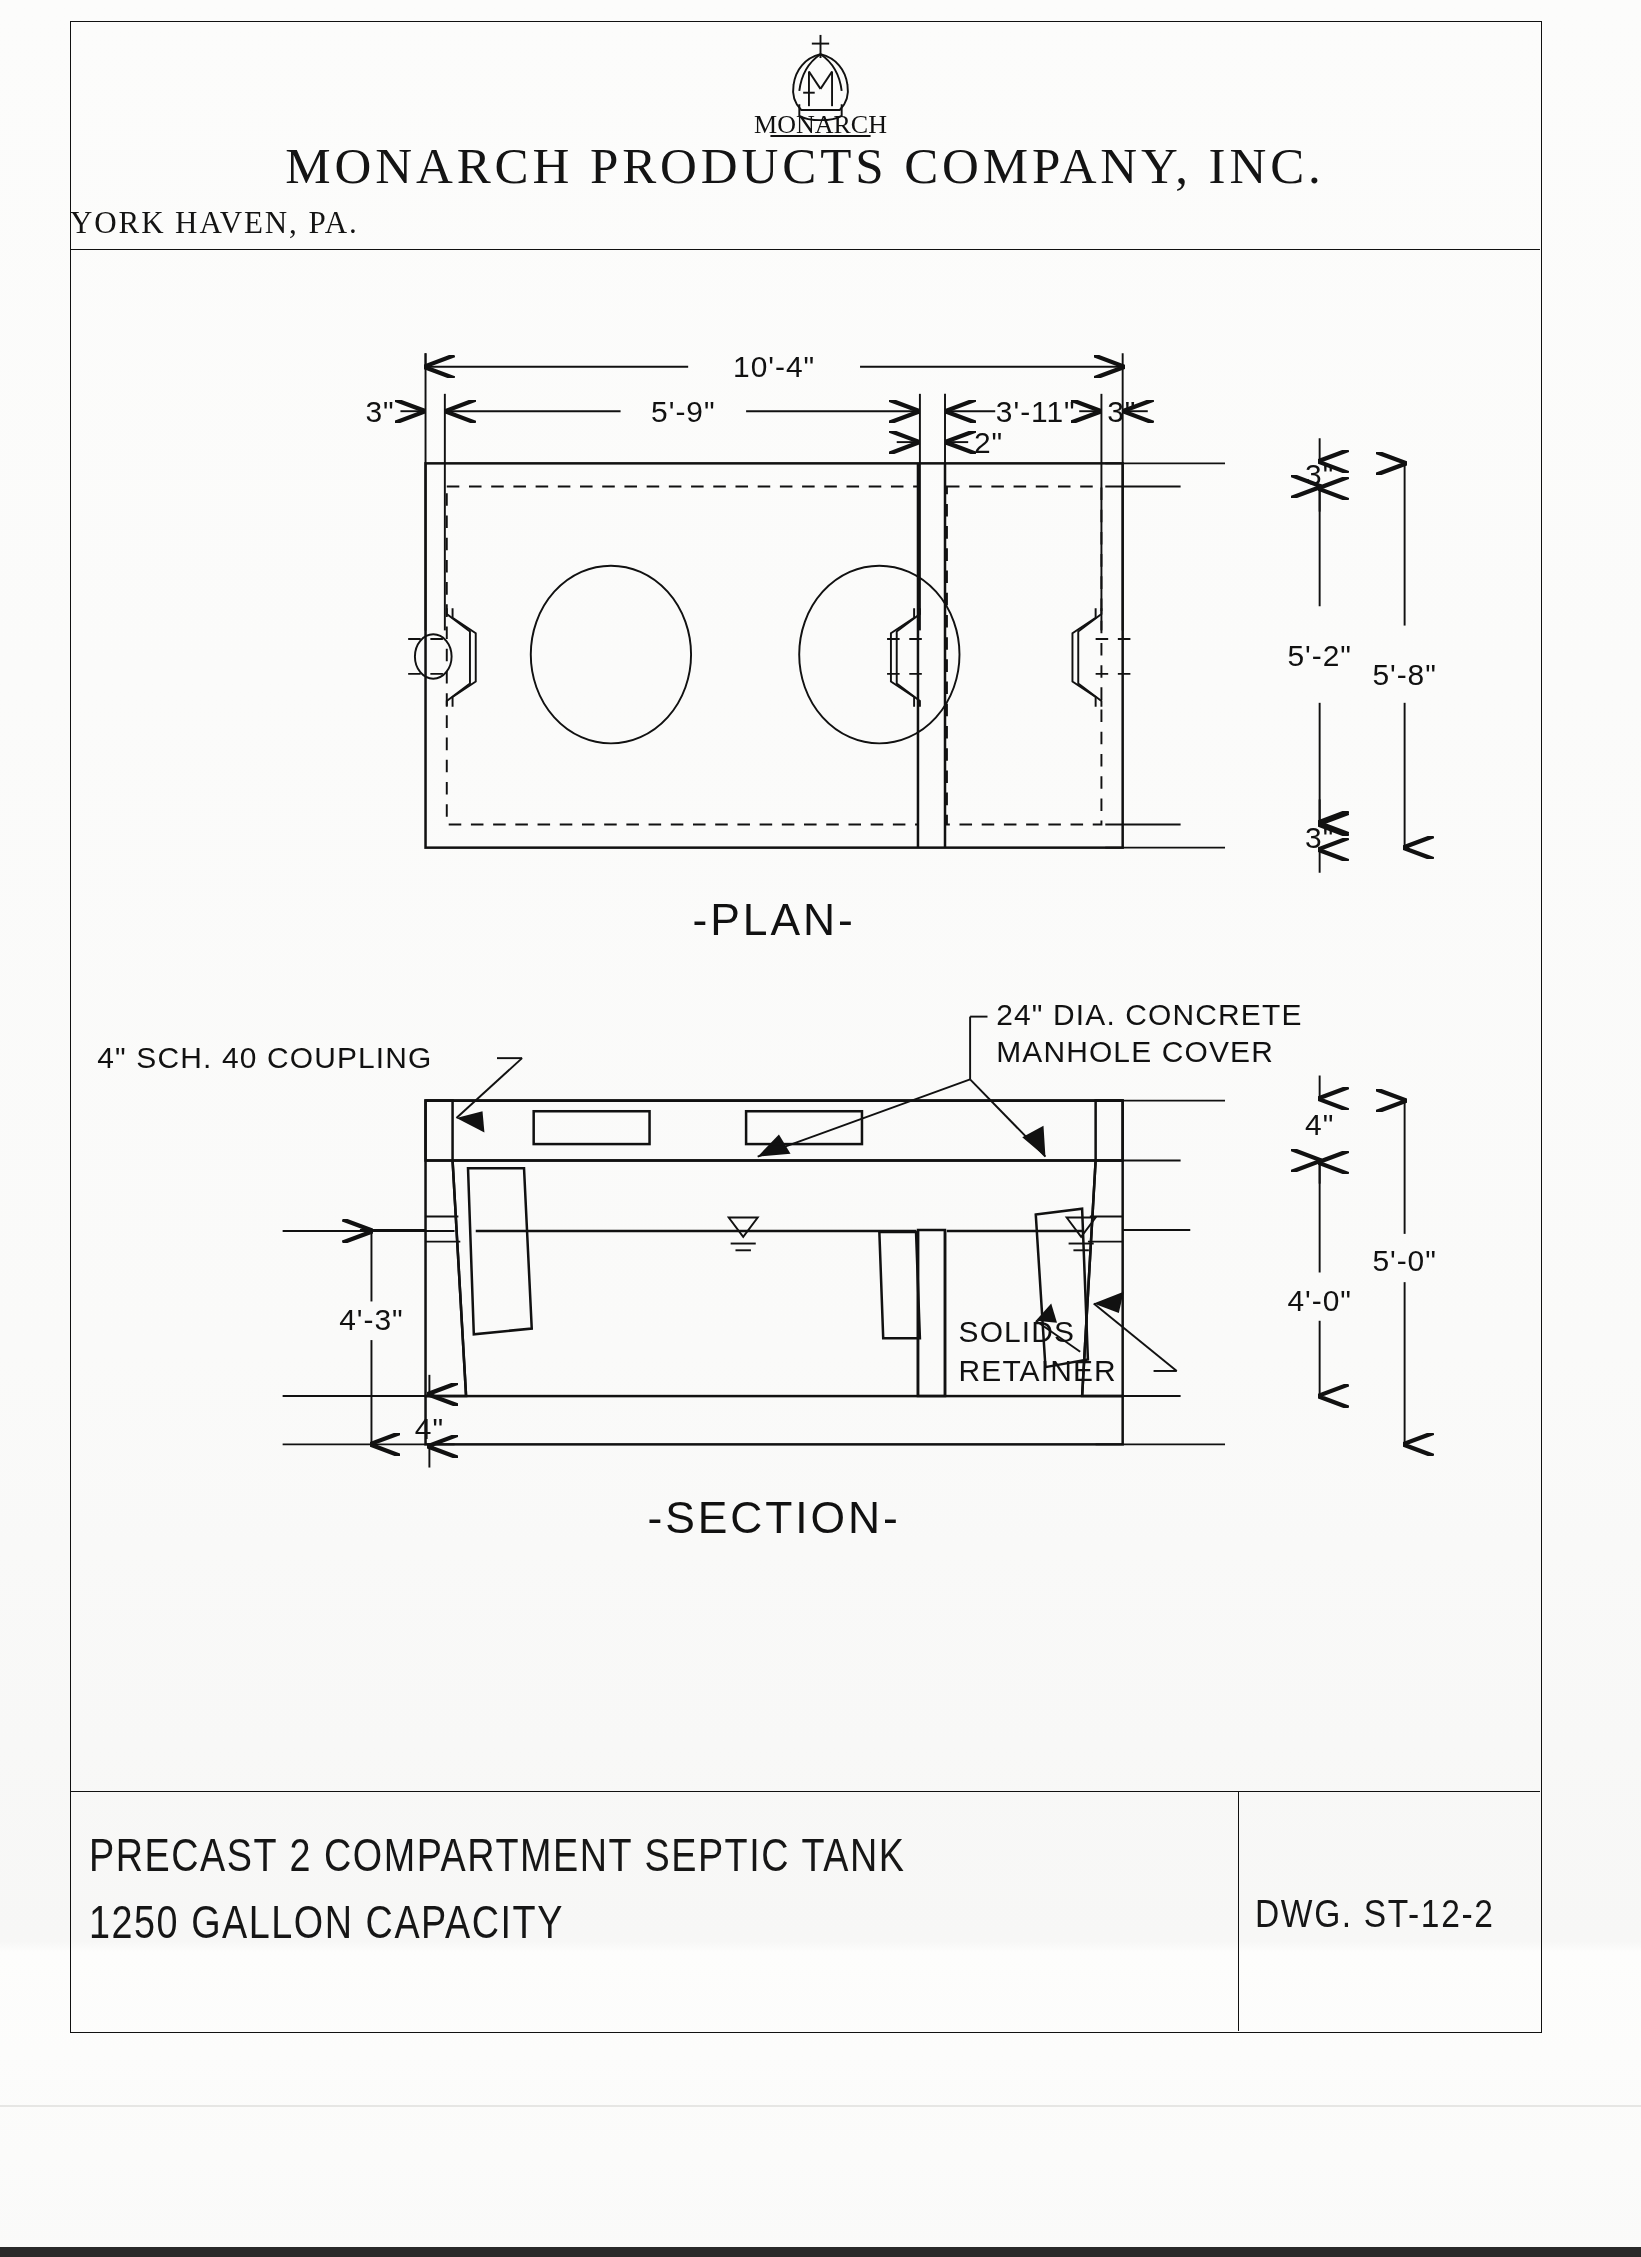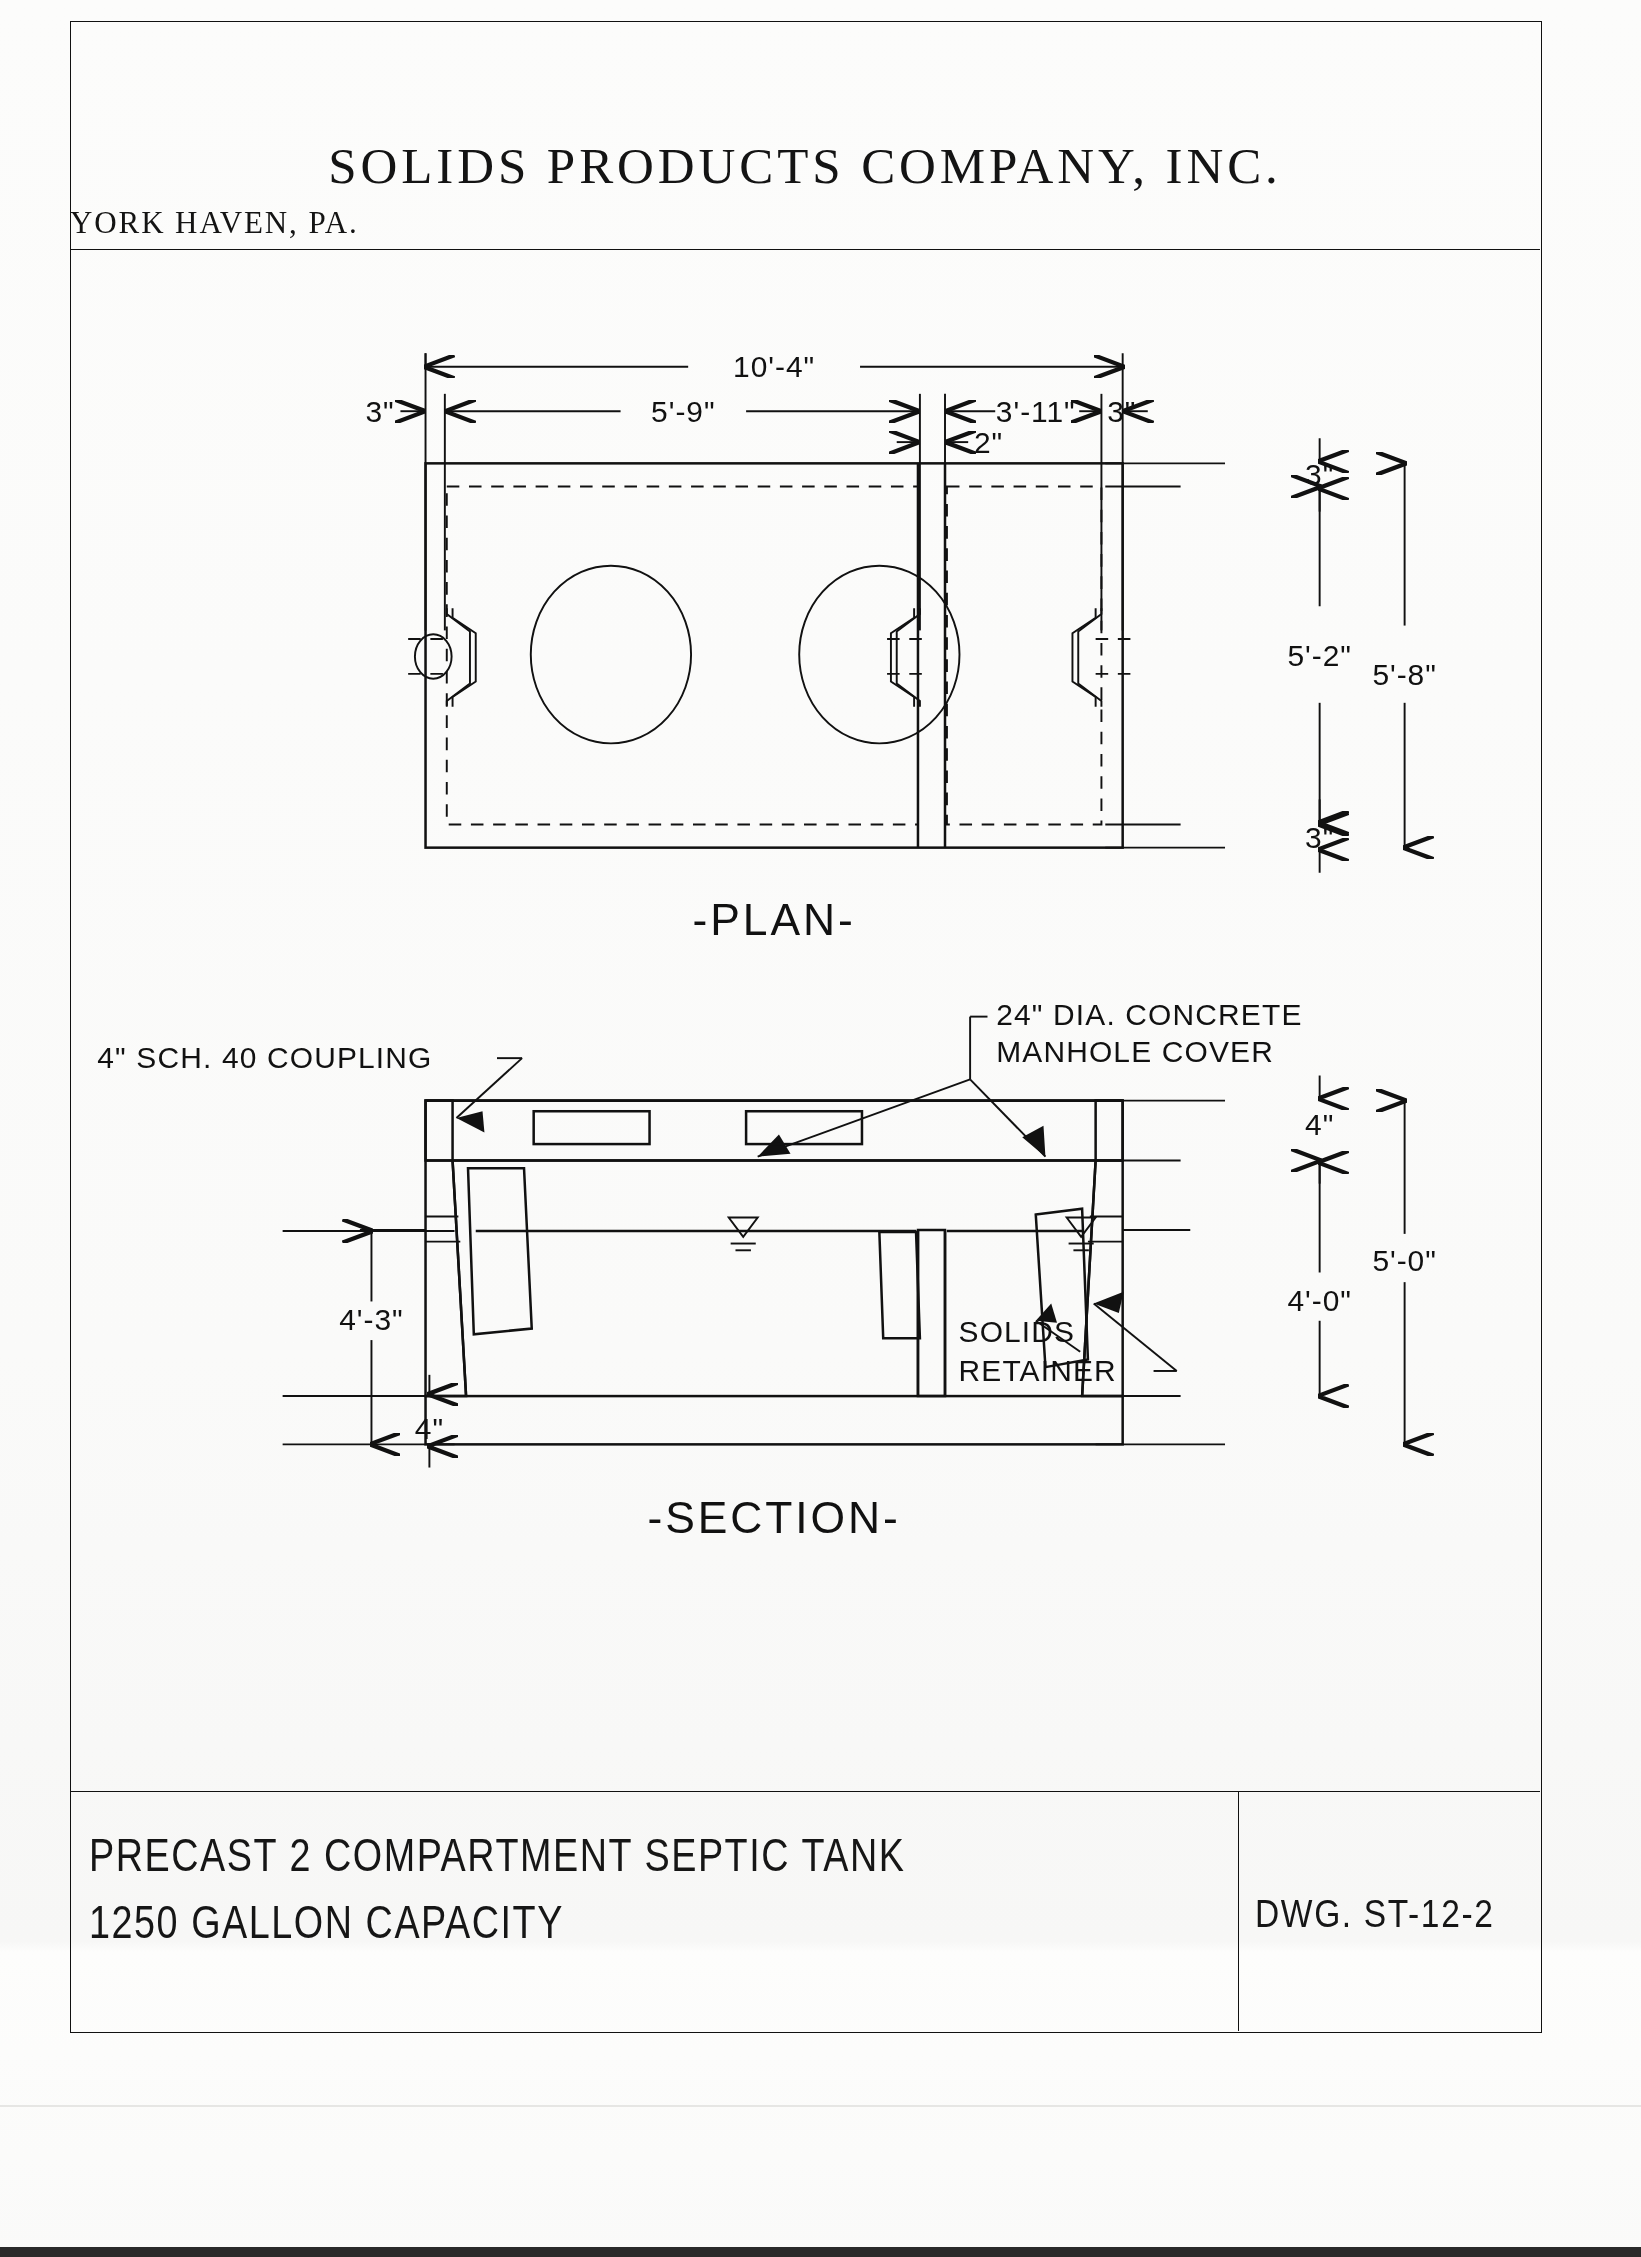--- a/index.html
+++ b/index.html
@@ -65,22 +65,47 @@
 <div id="sheet">
   <div id="scan-bg"></div>
   <div id="paper-fold"></div>
   <div id="bottom-edge"></div>
 
   <div class="frame" id="outer-frame"></div>
   <div id="titlebar-rule"></div>
   <div id="titleblock-rule"></div>
   <div id="titleblock-vrule"></div>
 
-
-  <div id="company-name">SOLIDS PRODUCTS COMPANY, INC.</div>
+  <div id="logo-wrap">
+    <svg width="193" height="104" viewBox="0 0 200 108">
+
+      <line class="ln thin" x1="100" y1="2" x2="100" y2="26"></line>
+      <line class="ln thin" x1="91" y1="11" x2="109" y2="11"></line>
+
+      <path class="ln thin" d="M100 22 C 84 26, 74 38, 72 54 C 70 66, 74 74, 80 80
+                               L 120 80 C 126 74, 130 66, 128 54 C 126 38, 116 26, 100 22 Z"></path>
+      <path class="ln thin" d="M100 22 C 88 30, 80 44, 78 60"></path>
+      <path class="ln thin" d="M100 22 C 112 30, 120 44, 122 60"></path>
+
+      <path class="ln thin" d="M78 74 L78 86 C 88 92, 112 92, 122 86 L122 74"></path>
+
+      <g class="ln thin">
+        <line x1="88" y1="76" x2="88" y2="40"></line>
+        <line x1="88" y1="40" x2="100" y2="58"></line>
+        <line x1="100" y1="58" x2="112" y2="40"></line>
+        <line x1="112" y1="40" x2="112" y2="76"></line>
+        <line x1="82" y1="62" x2="94" y2="62"></line>
+      </g>
+
+      <text x="100" y="104" text-anchor="middle" style="font-family:'Liberation Serif',serif;font-size:27px;letter-spacing:0px;">MONARCH</text>
+      <line class="ln thin" x1="48" y1="107" x2="152" y2="107"></line>
+    </svg>
+  </div>
+
+  <div id="company-name">MONARCH PRODUCTS COMPANY, INC.</div>
   <div id="company-city">YORK HAVEN, PA.</div>
 
   <div id="tb-line1">PRECAST 2 COMPARTMENT SEPTIC TANK</div>
   <div id="tb-line2">1250 GALLON CAPACITY</div>
   <div id="tb-dwg">DWG. ST-12-2</div>
 
   <div id="drawing">
   <svg width="1470" height="1542" viewBox="0 0 1522 1597">
 
     <defs>

